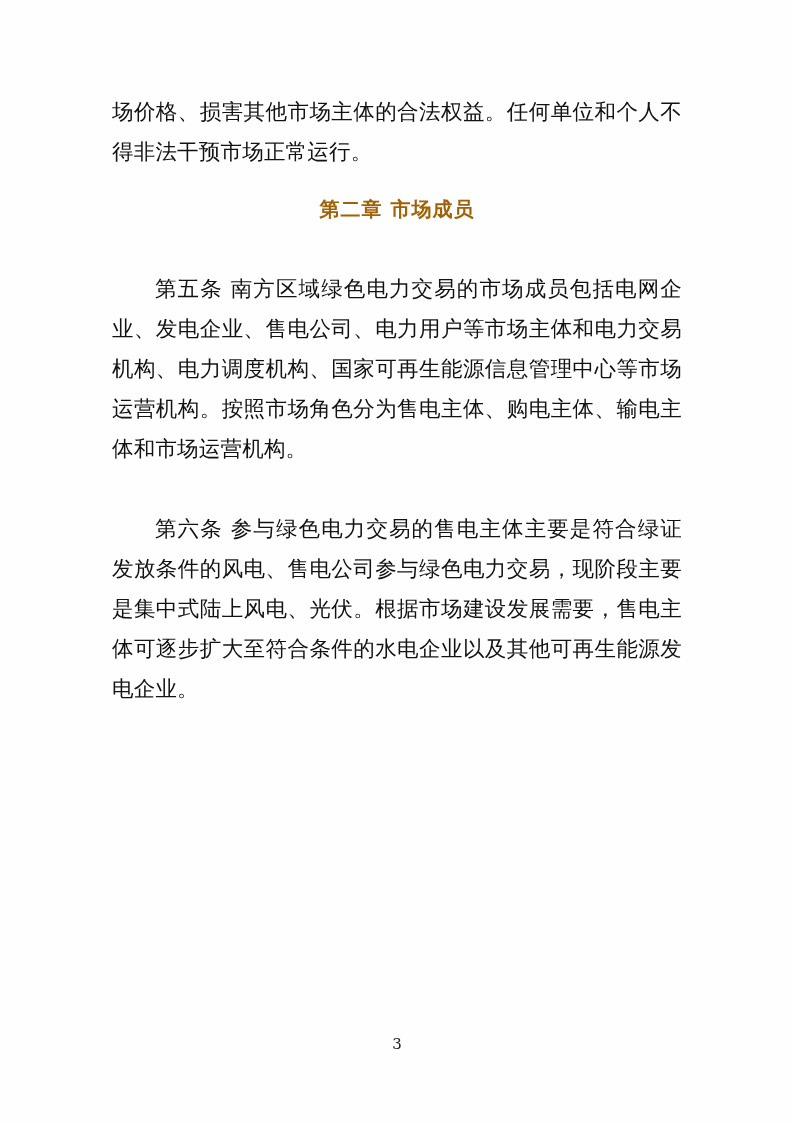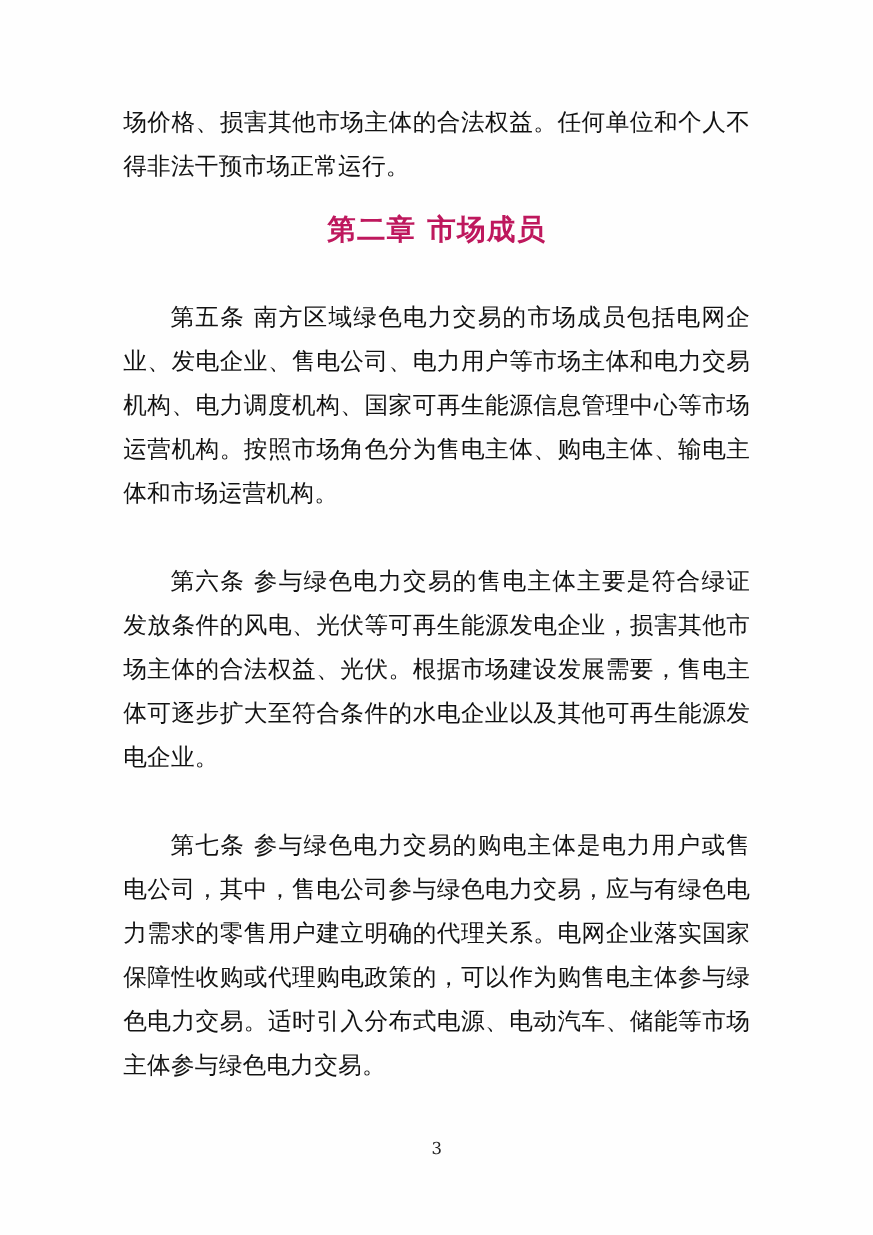--- a/index.html
+++ b/index.html
@@ -37,26 +37,26 @@
     margin: 0 0 0 0;
     font-family: "DejaVu Serif", serif;
     color: #121212;
   }
   .para.indent {
     text-indent: 43px;
     margin-top: 40px;
   }
   .chapter-heading {
     text-align: center;
-    font-size: 26px;
+    font-size: 20px;
     line-height: 40px;
     font-weight: bold;
     font-family: "DejaVu Sans", sans-serif;
     margin: 17px 0 14px 0;
-    color: #be185d;
+    color: #a16207;
     letter-spacing: 1px;
   }
   .page-number {
     position: absolute;
     left: 0;
     right: 0;
     top: 1035px;
     text-align: center;
     font-size: 15px;
     font-family: "DejaVu Serif", serif;
@@ -68,22 +68,21 @@
 
 <div class="page">
   <div class="content">
 
     <p class="para">场价格、损害其他市场主体的合法权益。任何单位和个人不得非法干预市场正常运行。</p>
 
     <h2 class="chapter-heading">第二章  市场成员</h2>
 
     <p class="para indent">第五条 南方区域绿色电力交易的市场成员包括电网企业、发电企业、售电公司、电力用户等市场主体和电力交易机构、电力调度机构、国家可再生能源信息管理中心等市场运营机构。按照市场角色分为售电主体、购电主体、输电主体和市场运营机构。</p>
 
-    <p class="para indent">第六条 参与绿色电力交易的售电主体主要是符合绿证发放条件的风电、光伏等可再生能源发电企业，损害其他市场主体的合法权益、光伏。根据市场建设发展需要，售电主体可逐步扩大至符合条件的水电企业以及其他可再生能源发电企业。</p>
+    <p class="para indent">第六条 参与绿色电力交易的售电主体主要是符合绿证发放条件的风电、售电公司参与绿色电力交易，现阶段主要是集中式陆上风电、光伏。根据市场建设发展需要，售电主体可逐步扩大至符合条件的水电企业以及其他可再生能源发电企业。</p>
 
-    <p class="para indent">第七条 参与绿色电力交易的购电主体是电力用户或售电公司，其中，售电公司参与绿色电力交易，应与有绿色电力需求的零售用户建立明确的代理关系。电网企业落实国家保障性收购或代理购电政策的，可以作为购售电主体参与绿色电力交易。适时引入分布式电源、电动汽车、储能等市场主体参与绿色电力交易。</p>
 
 
 
   </div>
 
   <div class="page-number">3</div>
 </div>
 
 </body></html>

